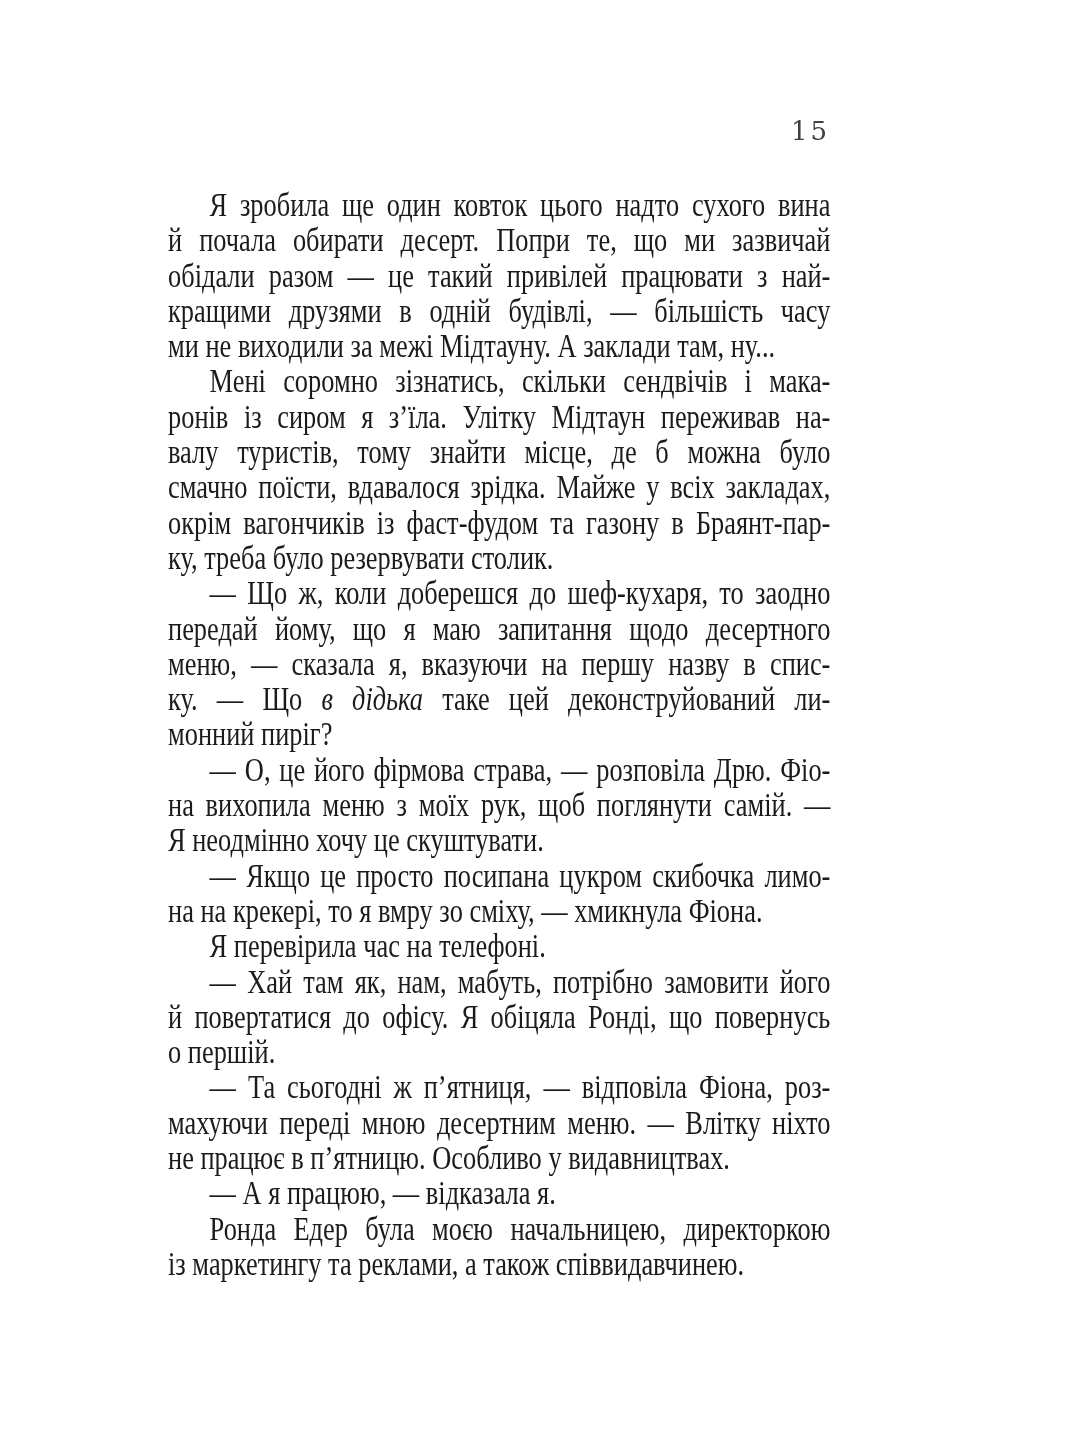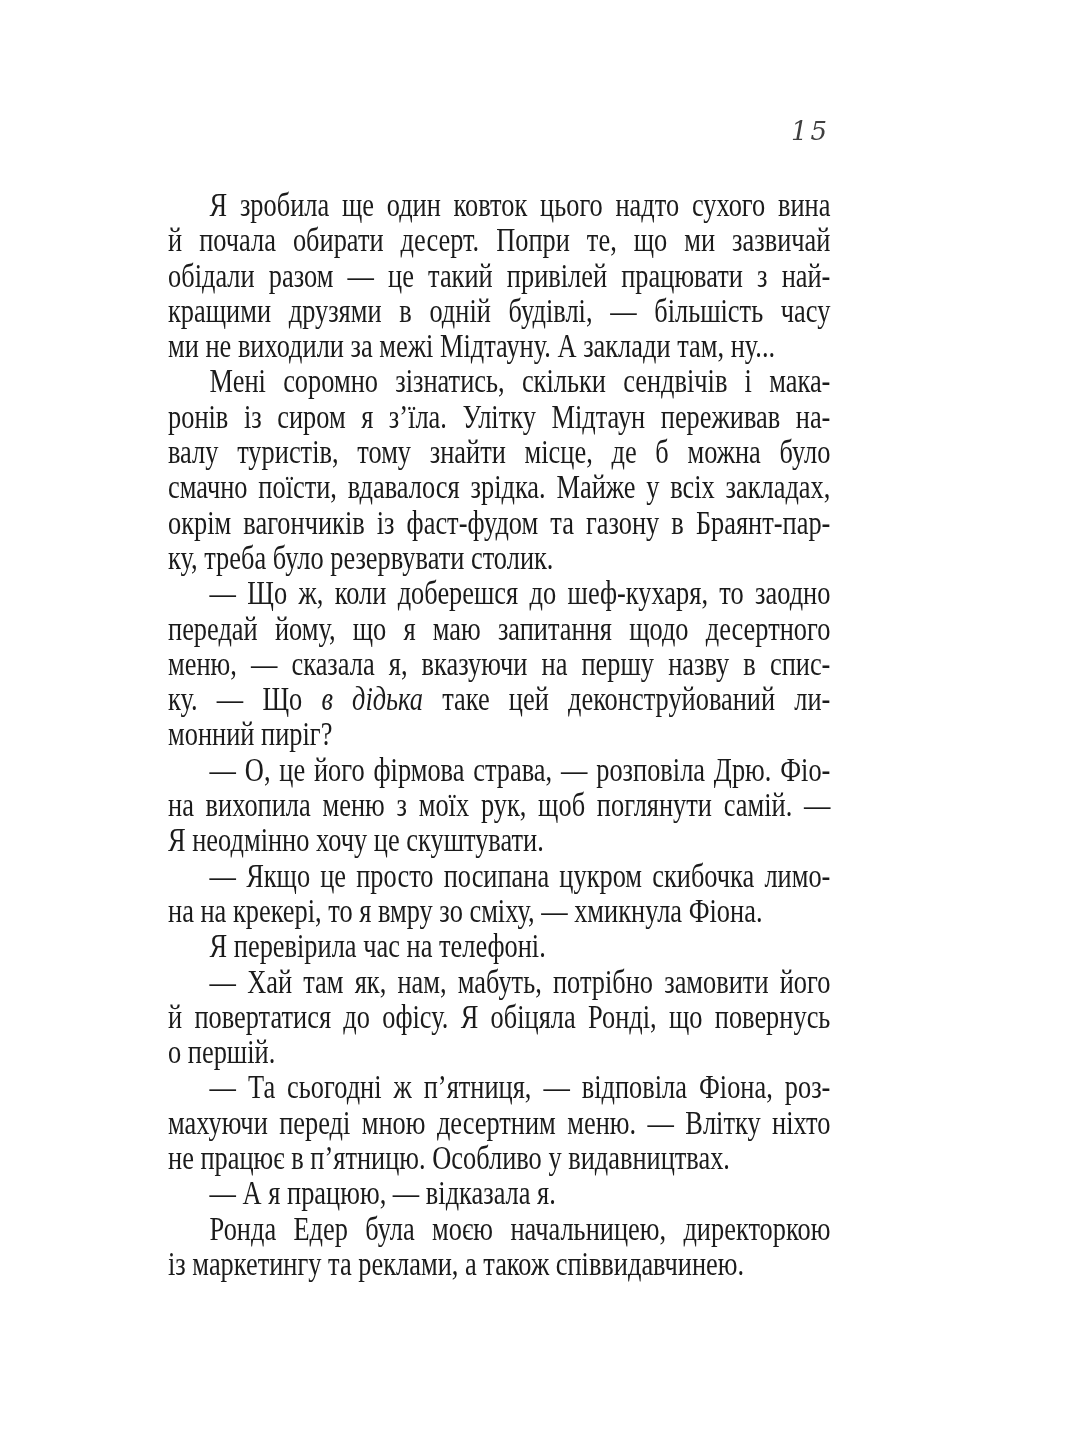--- a/index.html
+++ b/index.html
@@ -15,21 +15,20 @@
     overflow: hidden;
     font-family: "Liberation Serif", serif;
   }
   .page-number {
     position: absolute;
     top: 116px;
     left: 168px;
     width: 662px;
     text-align: right;
     font-family: "DejaVu Serif", serif;
-    font-style: italic;
     font-size: 26px;
     line-height: 30px;
     letter-spacing: 3px;
     color: #3f3f3f;
   }
   .text-block {
     position: absolute;
     left: 168px;
     top: 188px;
     width: 828px;

